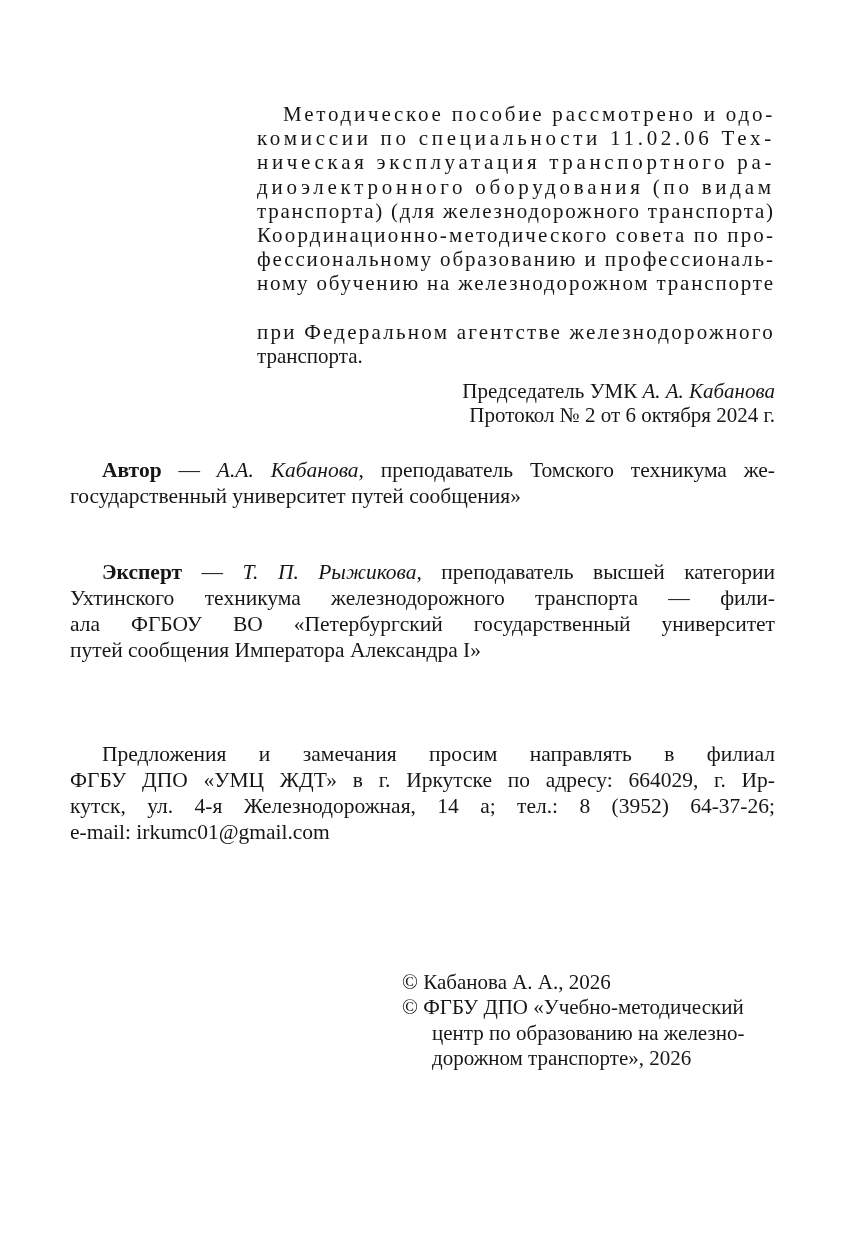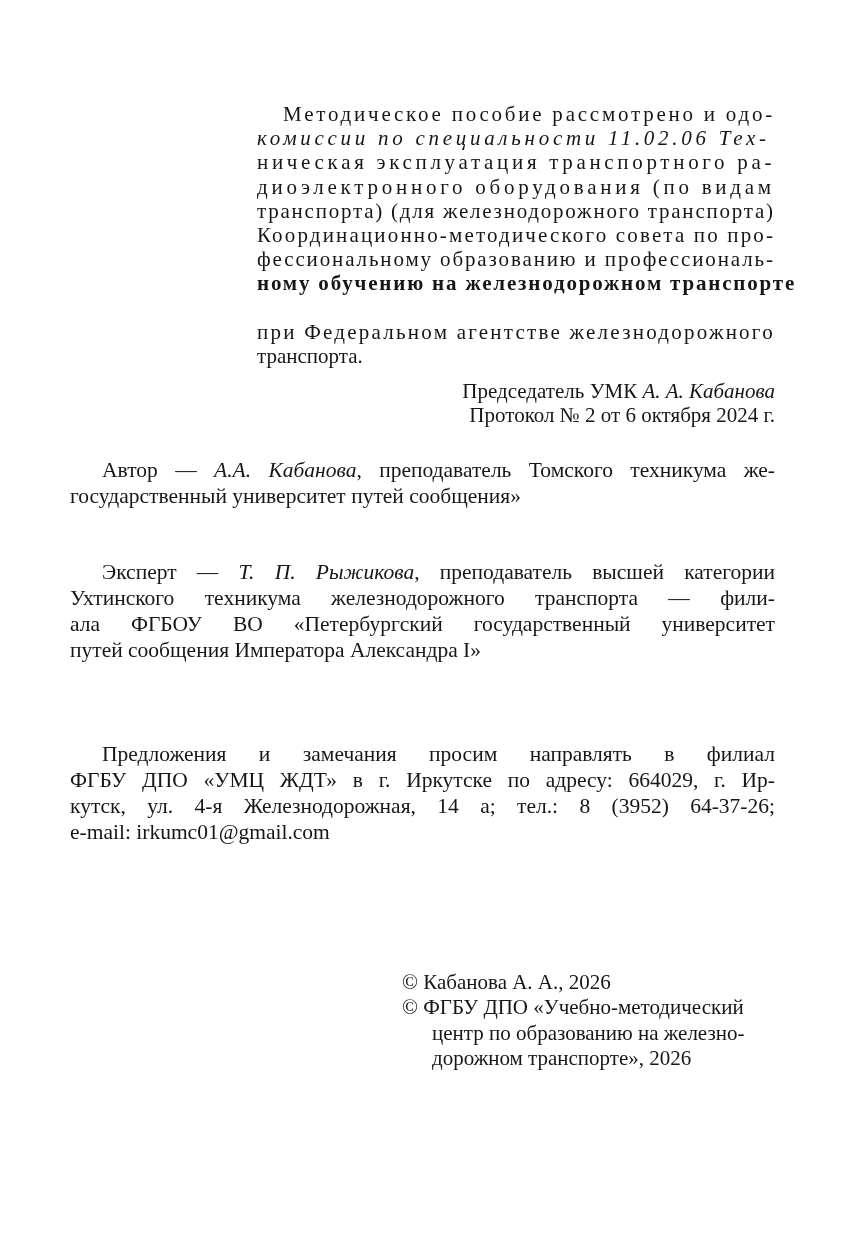--- a/index.html
+++ b/index.html
@@ -45,36 +45,36 @@
   .tline.just { text-align: justify; text-align-last: justify; }
 
   
   .copyright {
     left: 402px; top: 970px; width: 390px;
     font-size: 21px; line-height: 25.3px;
   }
   .copyright .hang { padding-left: 30px; }
 
   .tline { min-height: 1em; }
-  .seg.b { font-weight: normal; }
+  .seg.b { font-weight: bold; }
   .seg.i { font-style: italic; }
 </style>
 </head>
 <body>
 
 <div class="page">
   <div class="block approval">
       <div class="tline indent fit" style="letter-spacing: 2.77px;"><span class="seg">Методическое пособие рассмотрено и одо-</span></div>
-      <div class="tline fit" style="letter-spacing: 3.72px; font-style: italic;"><span class="seg">комиссии по специальности 11.02.06 Тех-</span></div>
+      <div class="tline fit" style="letter-spacing: 3.72px;"><span class="seg">комиссии по специальности 11.02.06 Тех-</span></div>
       <div class="tline fit" style="letter-spacing: 3.68px;"><span class="seg">ническая эксплуатация транспортного ра-</span></div>
       <div class="tline fit" style="letter-spacing: 3.75px;"><span class="seg">диоэлектронного оборудования (по видам</span></div>
       <div class="tline fit" style="letter-spacing: 1.77px;"><span class="seg">транспорта) (для железнодорожного транспорта)</span></div>
       <div class="tline fit" style="letter-spacing: 2.16px;"><span class="seg">Координационно-методического совета по про-</span></div>
       <div class="tline fit" style="letter-spacing: 1.87px;"><span class="seg">фессиональному образованию и профессиональ-</span></div>
-      <div class="tline fit" style="letter-spacing: 1.82px; font-weight: bold;"><span class="seg">ному обучению на железнодорожном транспорте</span></div>
+      <div class="tline fit" style="letter-spacing: 1.82px;"><span class="seg">ному обучению на железнодорожном транспорте</span></div>
       <div class="tline fit" style="letter-spacing: 2.24px; margin-top: 24px;"><span class="seg">при Федеральном агентстве железнодорожного</span></div>
       <div class="tline"><span class="seg">транспорта.</span></div>
     </div>
 
   <div class="block chairman">
       <div class="tline"><span class="seg">Председатель УМК </span><span class="seg i">А. А. Кабанова</span></div>
       <div class="tline"><span class="seg">Протокол № 2 от 6 октября 2024 г.</span></div>
     </div>
 
   <div class="block bodypar author">

